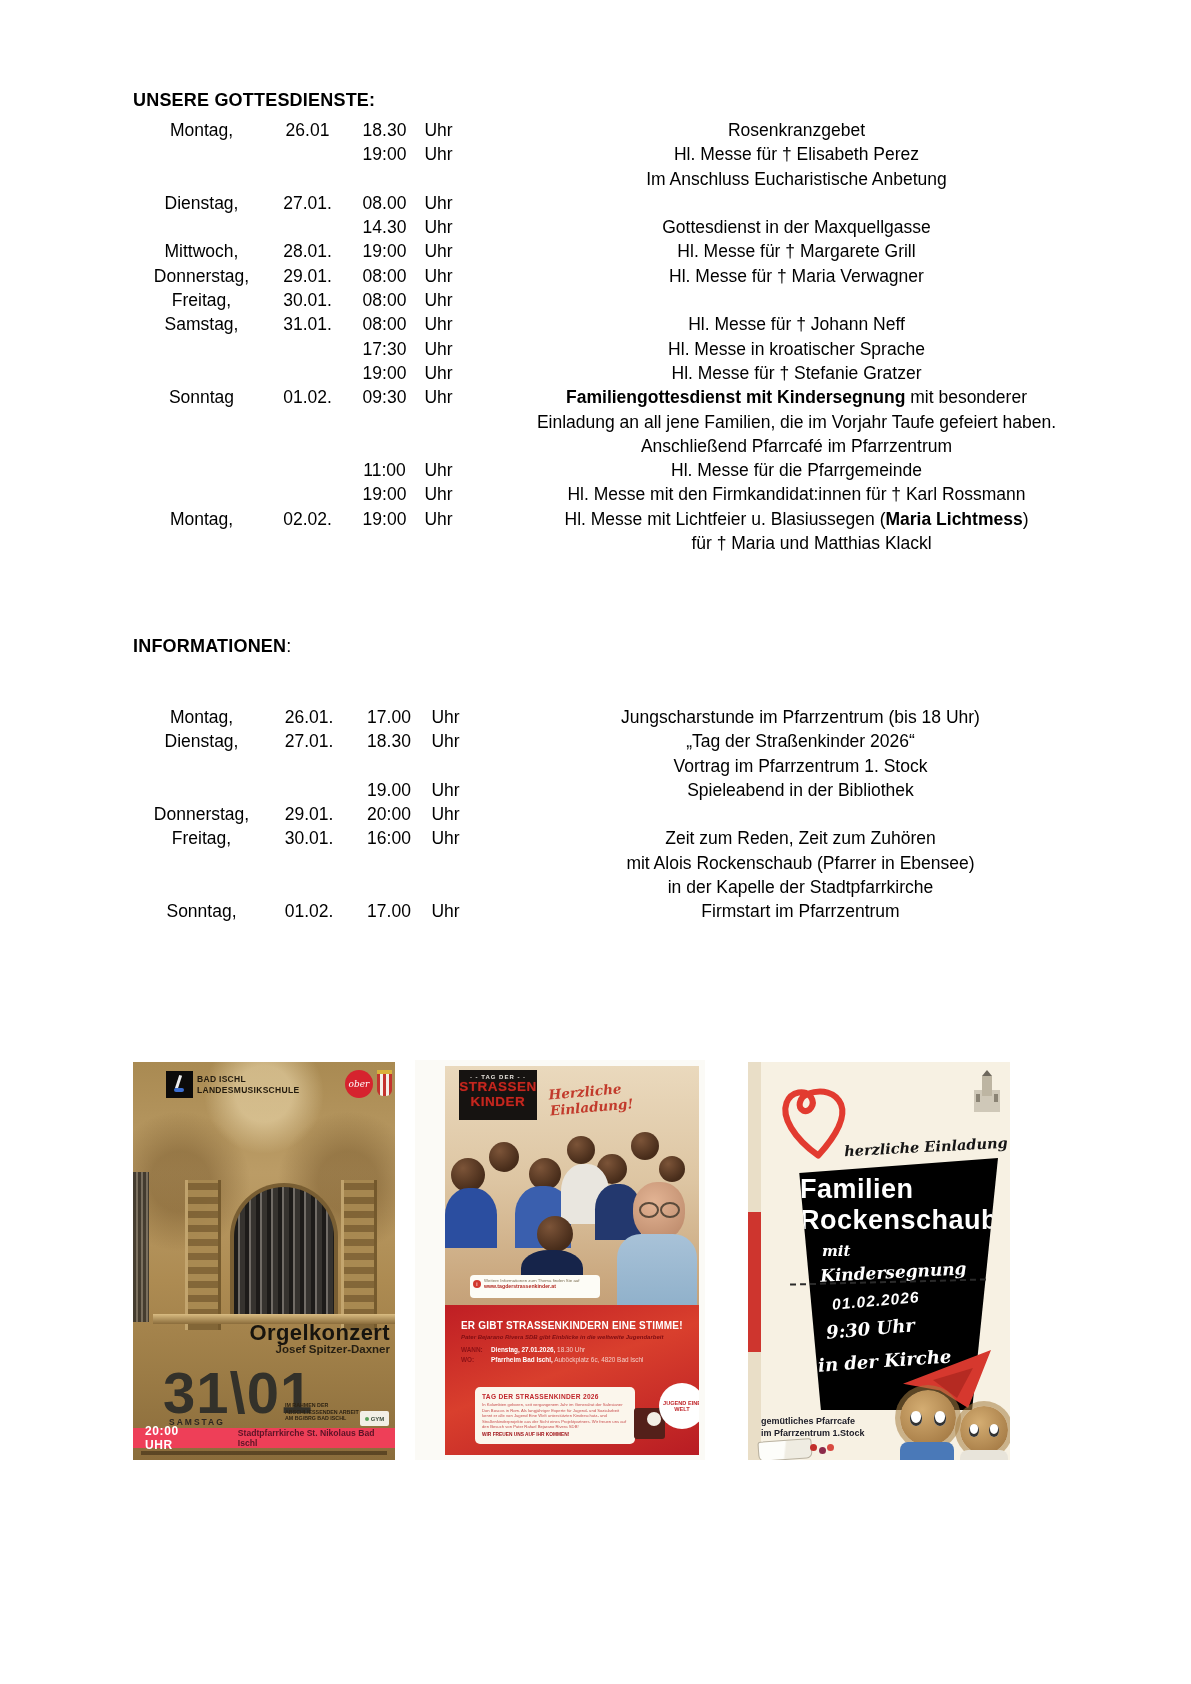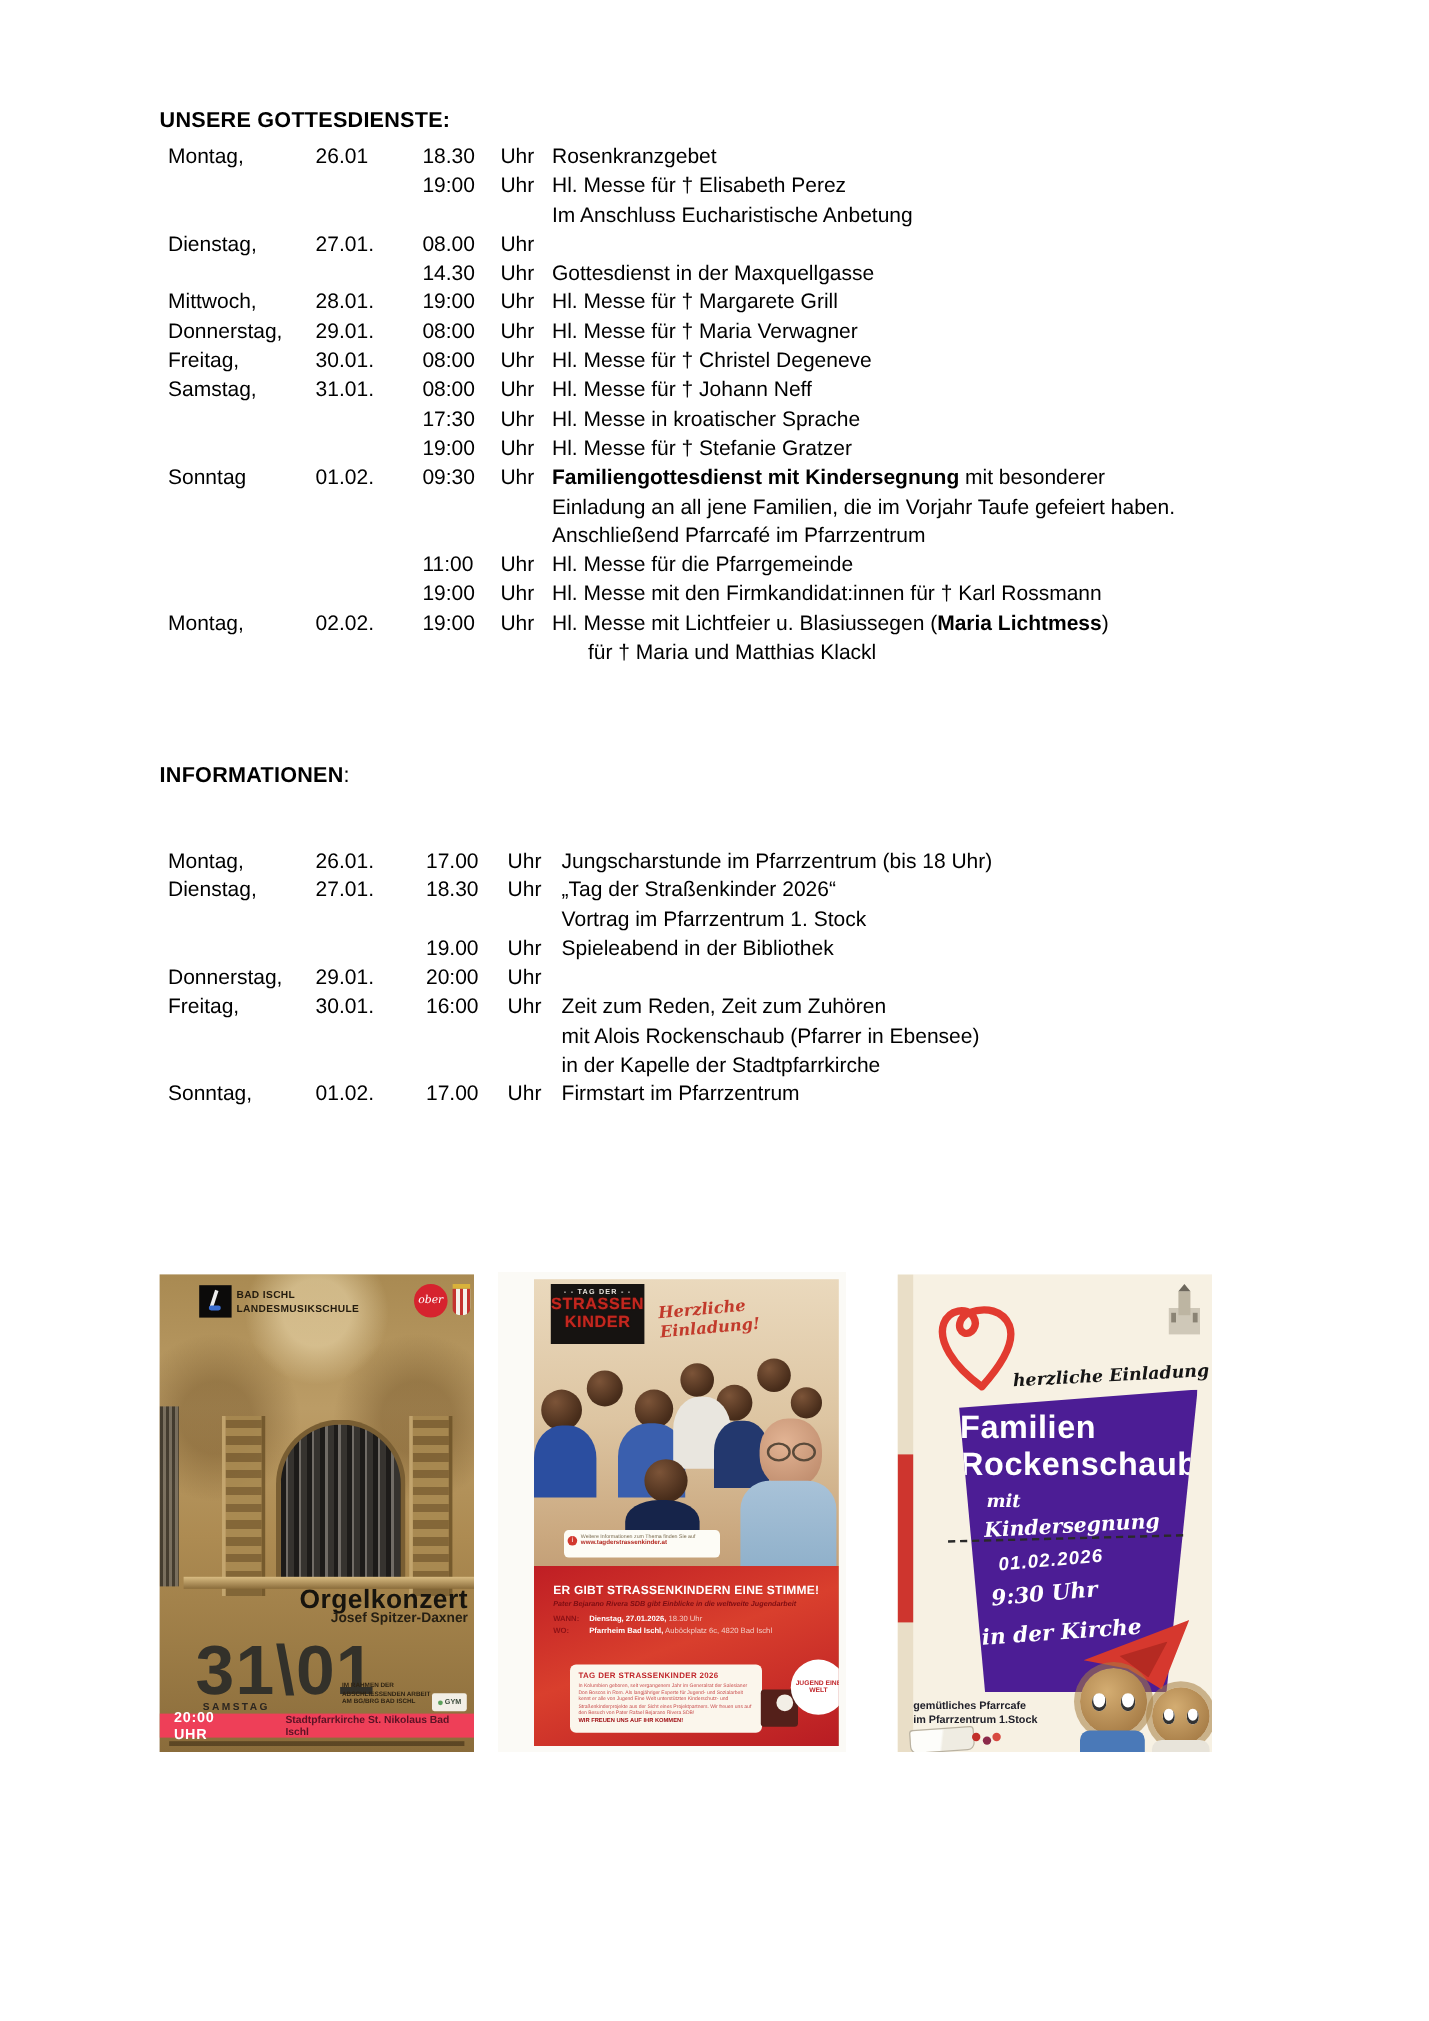--- a/index.html
+++ b/index.html
@@ -12,21 +12,21 @@
     overflow: hidden;
   }
   
   .sec { position: absolute; left: 133px; width: 1000px; }
   .sec1 { top: 90px; }
   .sec2 { top: 636px; }
   .head { font-size: 18px; font-weight: bold; letter-spacing: .2px; }
   .head .thin { font-weight: 400; }
   .rows { margin-top: 7px; font-size: 17.5px; }
   .sec2 .rows { margin-top: 48px; }
-  .srow { display: grid; grid-template-columns: 130px 89px 65px 43px 1fr; line-height: 24.3px; }
+  .srow { display: grid; grid-template-columns: 130px 89px 65px 43px 1fr; line-height: 24.3px; text-align: center; }
   .g2 .srow { grid-template-columns: 130px 92px 68px 45px 1fr; }
   .c-day { padding-left: 7px; }
   .c-desc b { font-weight: bold; }
   .c-desc.ind { padding-left: 30px; }
 
   
   .poster { position: absolute; top: 1062px; height: 398px; overflow: hidden; }
 
   
   .p1 { left: 133px; width: 262px;
@@ -234,21 +234,20 @@
         <span class="c-date">29.01.</span>
         <span class="c-time">08:00</span>
         <span class="c-uhr">Uhr</span>
         <span class="c-desc"><span>Hl. Messe für † Maria Verwagner</span></span>
       </div>
       <div class="srow">
         <span class="c-day">Freitag,</span>
         <span class="c-date">30.01.</span>
         <span class="c-time">08:00</span>
         <span class="c-uhr">Uhr</span>
-        <span class="c-desc"><span>Hl. Messe für † Christel Degeneve</span></span>
       </div>
       <div class="srow">
         <span class="c-day">Samstag,</span>
         <span class="c-date">31.01.</span>
         <span class="c-time">08:00</span>
         <span class="c-uhr">Uhr</span>
         <span class="c-desc"><span>Hl. Messe für † Johann Neff</span></span>
       </div>
       <div class="srow">
         <span class="c-day"></span>
@@ -472,21 +471,21 @@
     <path d="M48 82 C 20 62, 6 38, 12 22 C 17 9, 34 6, 40 16 C 45 24, 38 34, 31 31 C 24 28, 26 16, 36 12 C 52 6, 68 10, 74 24 C 80 40, 66 62, 48 82" fill="none" stroke="#e23b30" stroke-width="7" stroke-linecap="round"></path>
   </svg>
   <div class="script">herzliche Einladung</div>
   <svg class="church" viewBox="0 0 34 44">
     <rect x="4" y="20" width="26" height="22" fill="#cfc8b8"></rect>
     <rect x="12" y="6" width="10" height="20" fill="#bdb5a2"></rect>
     <polygon points="12,6 17,0 22,6" fill="#6d675c"></polygon>
     <rect x="6" y="24" width="4" height="8" fill="#8a8374"></rect>
     <rect x="24" y="24" width="4" height="8" fill="#8a8374"></rect>
   </svg>
-  <div class="blue" style="background: #4c1d95;">
+  <div class="blue" style="background: #000000;">
     <div class="t1">Familien</div>
     <div class="t1">Rockenschaub</div>
     <div class="mit">mit</div>
     <div class="ks">Kindersegnung</div>
   </div>
   <div class="dash"></div>
   <div class="d1">01.02.2026</div>
   <div class="d2">9:30 Uhr</div>
   <div class="d3">in der Kirche</div>
   <div class="plane"></div>

